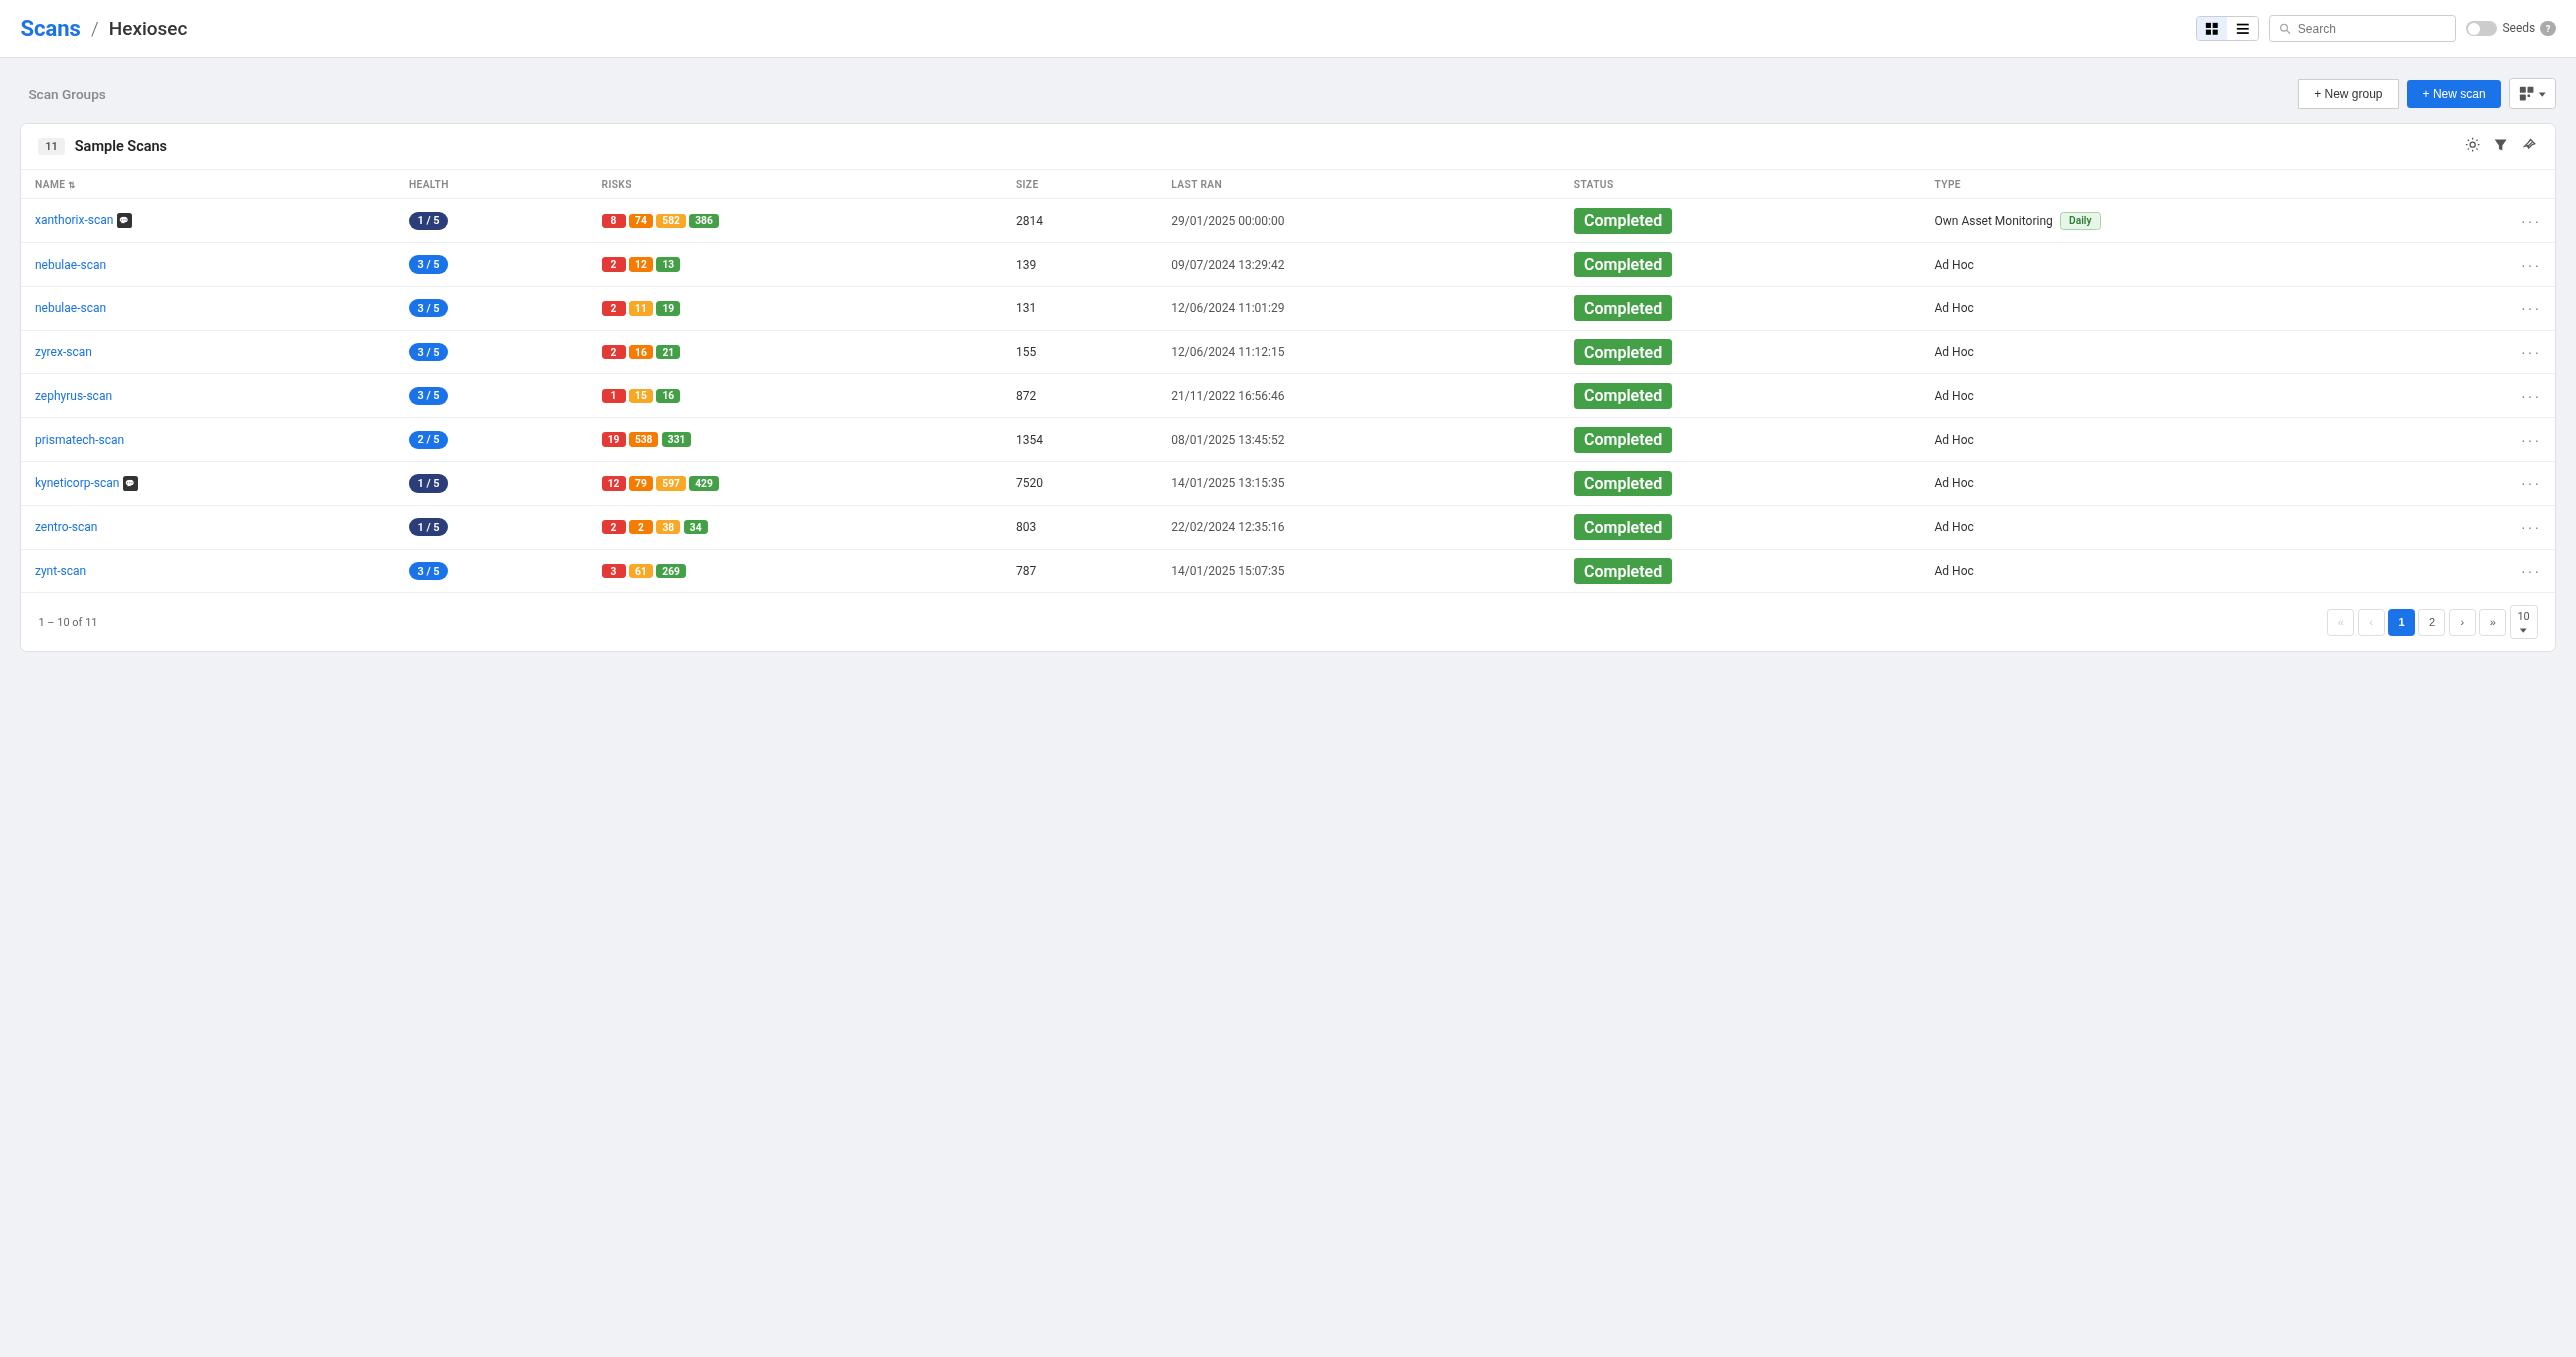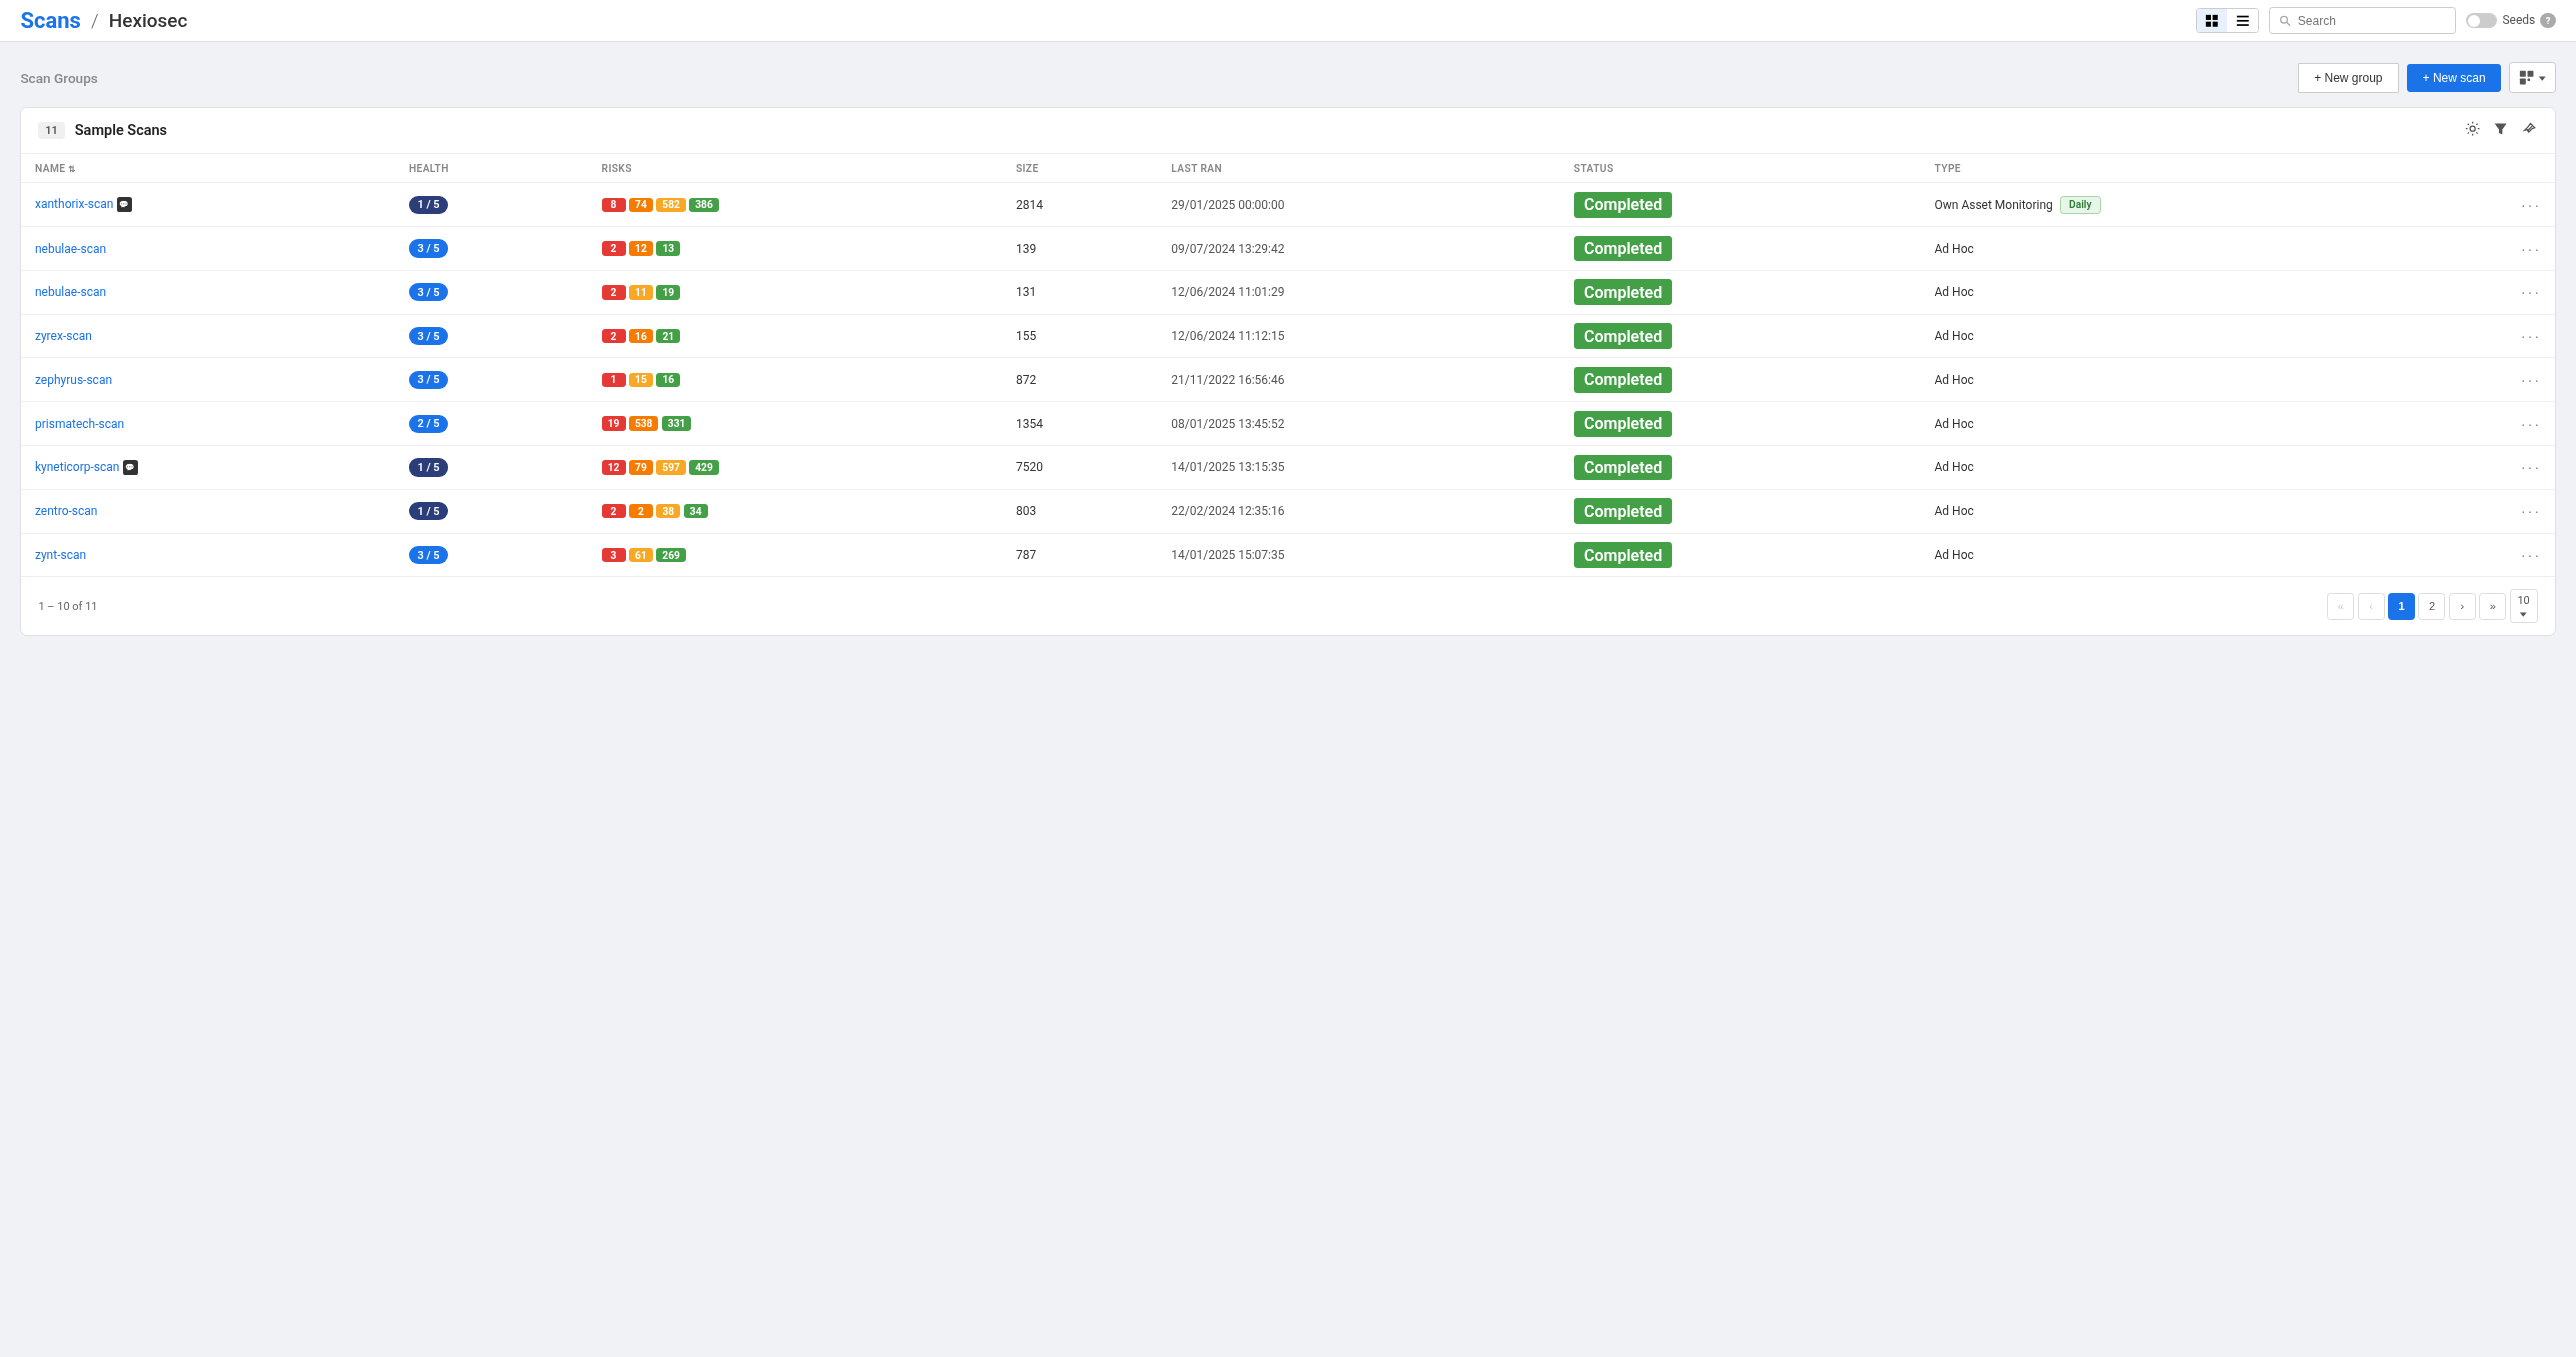--- a/index.html
+++ b/index.html
@@ -1,36 +1,36 @@
 <!DOCTYPE html>
 <html style="font-size:13.6px"><head>
   <meta charset="utf-8">
   <style>
     * { box-sizing: border-box; margin: 0; padding: 0; }
     body { font-family: -apple-system, BlinkMacSystemFont, 'Segoe UI', Roboto, sans-serif; background: #f0f2f5; color: #333; font-size: 12px; }
     
-    .header { background: white; border-bottom: 0.9px solid #e0e0e0; padding: 0 20.4px; height: 42px; display: flex; align-items: center; justify-content: space-between; }
+    .header { background: white; border-bottom: 0.9px solid #e0e0e0; padding: 0 20.4px; height: 58px; display: flex; align-items: center; justify-content: space-between; }
     .header-left { display: flex; align-items: center; gap: 6.8px; }
     .header-title-scans { color: #1a73e8; font-size: 22px; font-weight: 700; }
     .header-title-sep { color: #666; font-size: 19px; font-weight: 300; margin: 0 3.4px; }
     .header-title-sub { color: #333; font-size: 19px; font-weight: 500; }
     .header-right { display: flex; align-items: center; gap: 10.2px; }
     .view-toggle { display: flex; border: 0.9px solid #ccc; border-radius: 3.4px; overflow: hidden; }
     .view-btn { padding: 5.1px 8.5px; background: white; border: none; cursor: pointer; display: flex; align-items: center; }
     .view-btn.active { background: #e8f0fe; }
     .search-box { border: 0.9px solid #ccc; border-radius: 3.4px; padding: 5.1px 10.2px; display: flex; align-items: center; gap: 6.8px; width: 187px; }
     .search-input { border: none; outline: none; width: 100%; font-size: 12px; color: #999; }
     .seeds-area { display: flex; align-items: flex-start; gap: 5.1px; color: #555; font-size: 12px; }
     .toggle-switch { width: 31px; height: 15.3px; background: #ccc; border-radius: 7.7px; position: relative; cursor: pointer; }
     .toggle-knob { width: 12px; height: 12px; background: white; border-radius: 50%; position: absolute; top: 1.7px; left: 1.7px; }
     .help-icon { width: 15.3px; height: 15.3px; border-radius: 50%; background: #aaa; color: white; display: flex; align-items: center; justify-content: center; font-size: 9.4px; font-weight: bold; cursor: pointer; }
 
     .main { padding: 20.4px; }
     .scan-groups-header { display: flex; align-items: center; justify-content: space-between; margin-bottom: 13.6px; }
-    .scan-groups-title { color: #888; font-size: 13.6px; font-weight: 500; }
+    .scan-groups-title { color: #888; font-size: 13.6px; font-weight: 500; margin-left: 8px; }
     .actions { display: flex; gap: 8.5px; align-items: center; }
     .btn-new-group { background: white; border: 0.9px solid #ccc; color: #333; padding: 6.8px 15.3px; border-radius: 1px; cursor: pointer; font-size: 12px; display: flex; align-items: center; gap: 5.1px; }
     .btn-new-scan { background: #1a73e8; border: none; color: #ffffff; padding: 6.8px 15.3px; border-radius: 3.4px; cursor: pointer; font-size: 12px; display: flex; align-items: center; gap: 5.1px; font-weight: 500; }
     .btn-scan-type { background: white; border: 0.9px solid #ccc; padding: 6.8px 8.5px; border-radius: 3.4px; cursor: pointer; display: flex; align-items: center; gap: 3.4px; }
 
     .card { background: white; border: 0.9px solid #e0e0e0; border-radius: 6.8px; overflow: hidden; }
     .group-header { padding: 13.6px 17px; display: flex; align-items: center; justify-content: space-between; border-bottom: 0.9px solid #eee; }
     .group-header-left { display: flex; align-items: center; gap: 10.2px; }
     .group-count { background: #f0f0f0; color: #555; border-radius: 3.4px; padding: 1.7px 6.8px; font-size: 11px; font-weight: 600; }
     .group-name { font-size: 14.5px; font-weight: 600; color: #222; }

